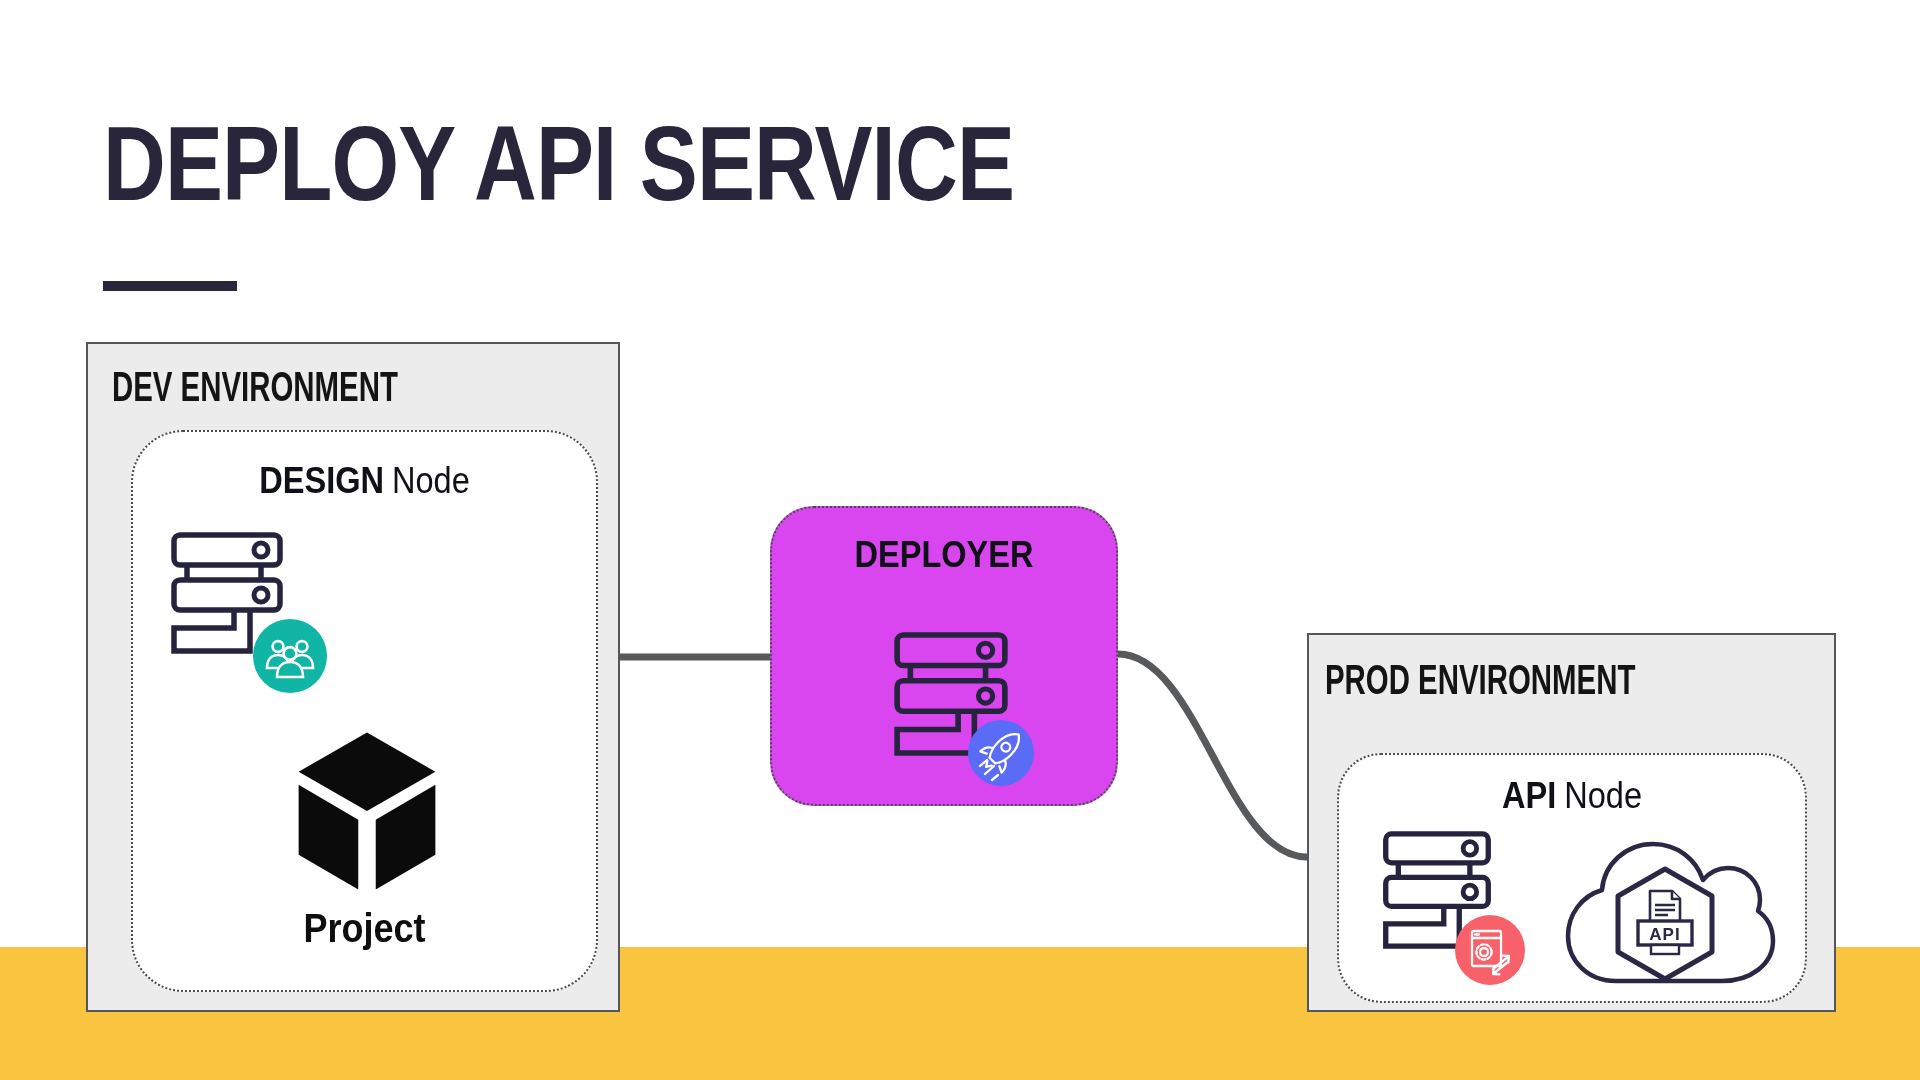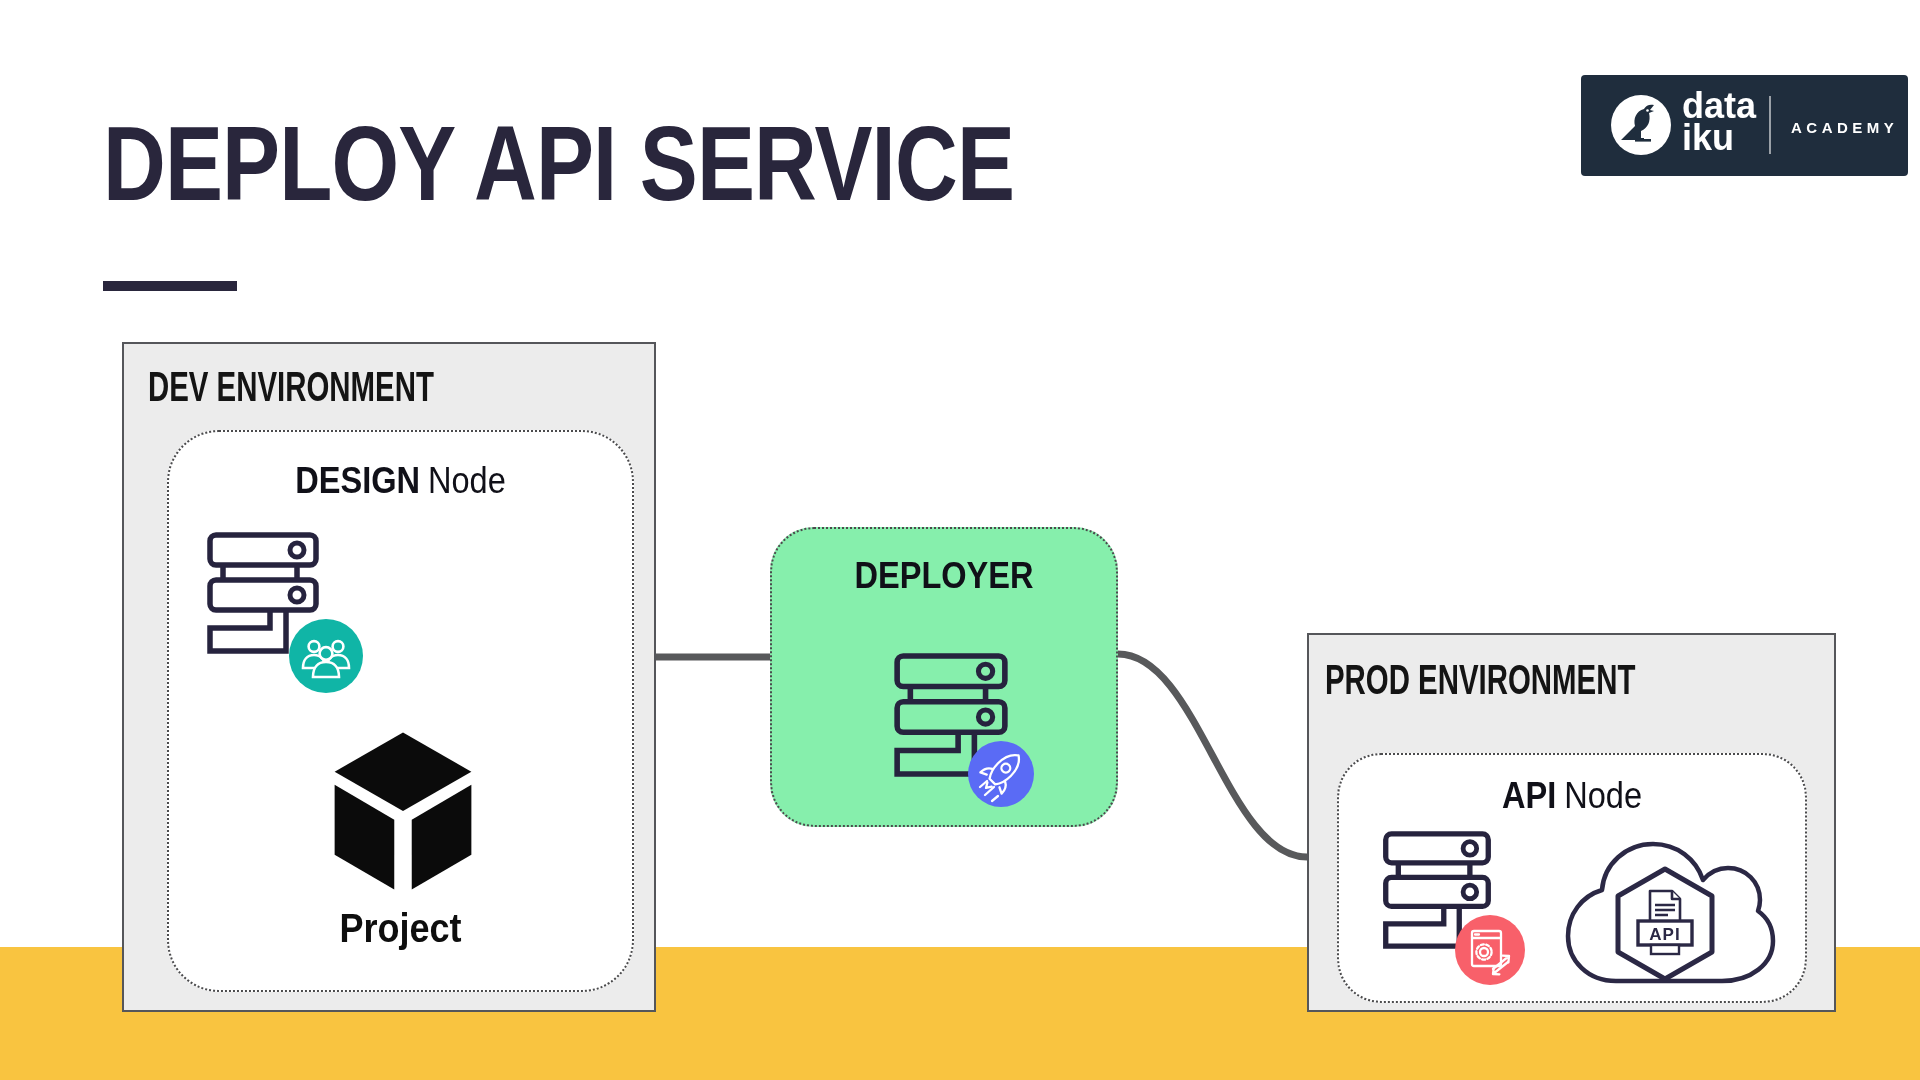--- a/index.html
+++ b/index.html
@@ -40,36 +40,36 @@
     position:absolute; left:188px; top:21px; width:2px; height:58px;
     background:rgba(255,255,255,0.55);
   }
   .logo-academy {
     position:absolute; left:210px; top:44px; color:#fff; font-size:15px;
     font-weight:700; letter-spacing:4.5px; white-space:nowrap;
   }
 
   
   .env-box { position:absolute; background:#ECECEC; border:2px solid #55565A; }
-  .dev-box  { left:86px;  top:342px; width:534px; height:670px;margin-left:36px; }
+  .dev-box  { left:86px;  top:342px; width:534px; height:670px; }
   .prod-box { left:1307px; top:633px; width:529px; height:379px;padding-left:37px; }
   .env-label {
     position:absolute; font-size:42px; font-weight:700; color:#141414;
     white-space:nowrap; transform:scaleX(0.70); transform-origin:left top; line-height:1.1;
   }
   .dev-box .env-label  { left:24px; top:20px; }
   .prod-box .env-label { left:16px; top:22px; }
 
   
   .node-card { position:absolute; background:#fff; border:2px dotted #4B4B4D; }
   .dev-node-card  { left:43px; top:86px;  width:467px; height:562px; border-radius:52px; }
   .prod-node-card { left:28px; top:118px; width:470px; height:250px; border-radius:44px; }
   .deployer-card  {
-    position:absolute; left:770px; top:527px; width:348px; height:300px;
-    background:#86efac; border:2px dotted #4B4B4D; border-radius:44px;
+    position:absolute; left:770px; top:506px; width:348px; height:300px;
+    background:#d946ef; border:2px dotted #4B4B4D; border-radius:44px;
   }
 
   .node-title {
     position:absolute; left:0; right:0; text-align:center; font-size:37px;
     color:#101018; white-space:nowrap; transform:scaleX(0.88); line-height:1.15;
   }
   .node-title .t-bold { font-weight:700; }
   .node-title .t-rest { font-weight:400; margin-left:9px; }
   .dev-node-card  .node-title { top:28px; }
   .prod-node-card .node-title { top:20px; }
@@ -93,36 +93,20 @@
   <div class="yellow-band"></div>
 
   <svg class="connector-layer" viewBox="0 0 1920 1080" width="1920" height="1080">
     <path d="M620,657 L770,657" stroke="#58595B" stroke-width="7" fill="none"></path>
     <path d="M1118,654 C1198,654 1227,857 1307,857" stroke="#58595B" stroke-width="7" fill="none" stroke-linecap="round"></path>
   </svg>
 
   <div class="slide-title">DEPLOY API SERVICE</div>
   <div class="title-underline"></div>
 
-  <div class="logo-box">
-    <div class="logo-bird-circle">
-      <svg width="60" height="60" viewBox="0 0 60 60">
-        <path d="M10,45 L24,31 C22,24 25,16 33,14 C35,10 39,9 43,10 L39,15 L43,16 L38,18
-                 C40,26 37,33 30,36 L30,43 L33,43 L33,45 Z" fill="#1F2D3D"></path>
-        <circle cx="36.5" cy="15.5" r="1.3" fill="#ffffff"></circle>
-        <rect x="24" y="44" width="16" height="2.6" fill="#1F2D3D"></rect>
-      </svg>
-    </div>
-    <div class="logo-brand">
-      <div>data</div>
-      <div>iku</div>
-    </div>
-    <div class="logo-divider"></div>
-    <div class="logo-academy">ACADEMY</div>
-  </div>
 
   <div class="env-box dev-box">
     <div class="env-label">DEV ENVIRONMENT</div>
 
     <div class="node-card dev-node-card">
       <div class="node-title">
         <span class="t-bold">DESIGN</span><span class="t-rest">Node</span>
       </div>
 
       <svg class="abs" style="left:38px; top:100px;" width="112" height="122" viewBox="0 0 112 122">

